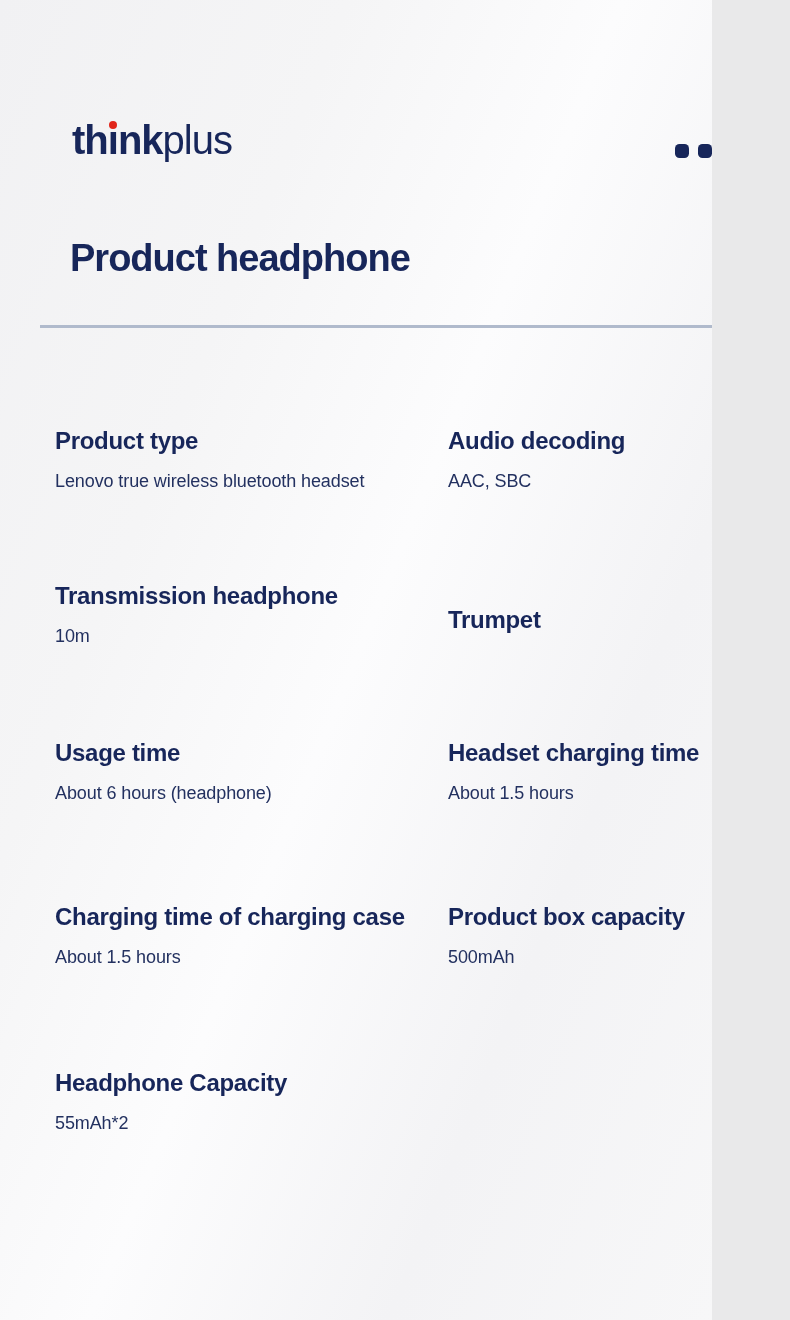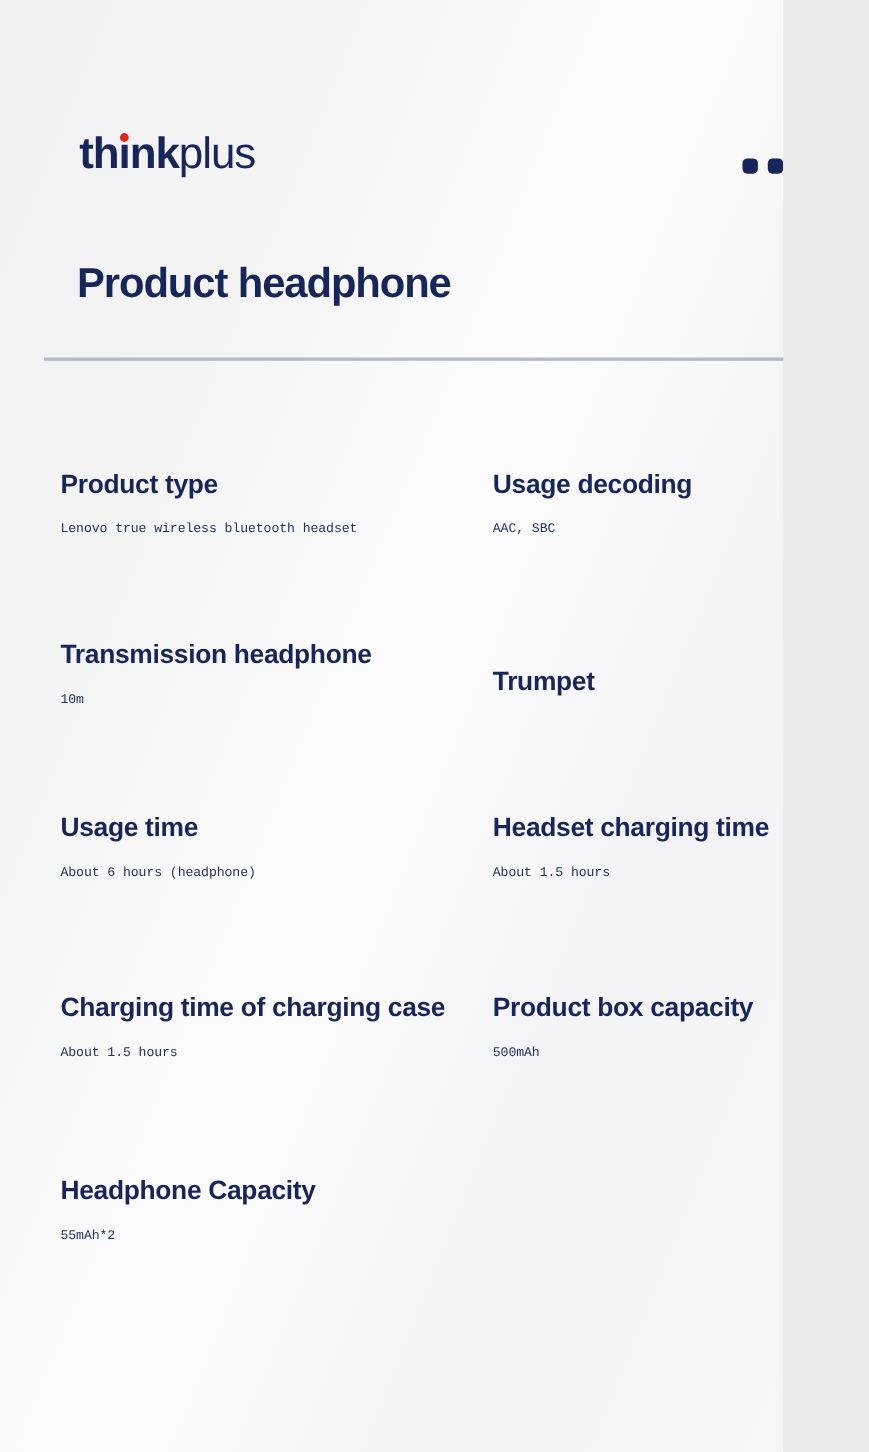--- a/index.html
+++ b/index.html
@@ -40,23 +40,22 @@
     align-items:end;
   }
   .cell{min-width:0;}
   .spec-label{
     margin:0 0 10px 0;
     font-size:24px;line-height:37px;font-weight:700;letter-spacing:-0.3px;
     color:#17265A;
   }
   .spec-value{
     margin:0;
-    font-size:12px;line-height:24px;letter-spacing:-0.1px;
+    font-size:18px;line-height:24px;letter-spacing:-0.1px;
     color:#233160;
-    font-family:Liberation Mono, monospace;
   }
 </style>
 </head>
 <body>
 
 <div class="canvas">
 
   <div class="logo">
     <span>th</span><span class="lg-i"><span>ı</span><span class="idot"></span></span><span>nk</span><span class="lg-l">plus</span>
   </div>
@@ -70,21 +69,21 @@
   <h1 class="page-title">Product headphone</h1>
 
   <div class="divider"></div>
 
   <main class="grid">
     <section class="cell">
       <h2 class="spec-label">Product type</h2>
       <p class="spec-value">Lenovo true wireless bluetooth headset</p>
     </section>
     <section class="cell">
-      <h2 class="spec-label">Usage decoding</h2>
+      <h2 class="spec-label">Audio decoding</h2>
       <p class="spec-value">AAC, SBC</p>
     </section>
     <section class="cell">
       <h2 class="spec-label">Transmission headphone</h2>
       <p class="spec-value">10m</p>
     </section>
     <section class="cell">
       <h2 class="spec-label">Trumpet</h2>
     </section>
     <section class="cell">

